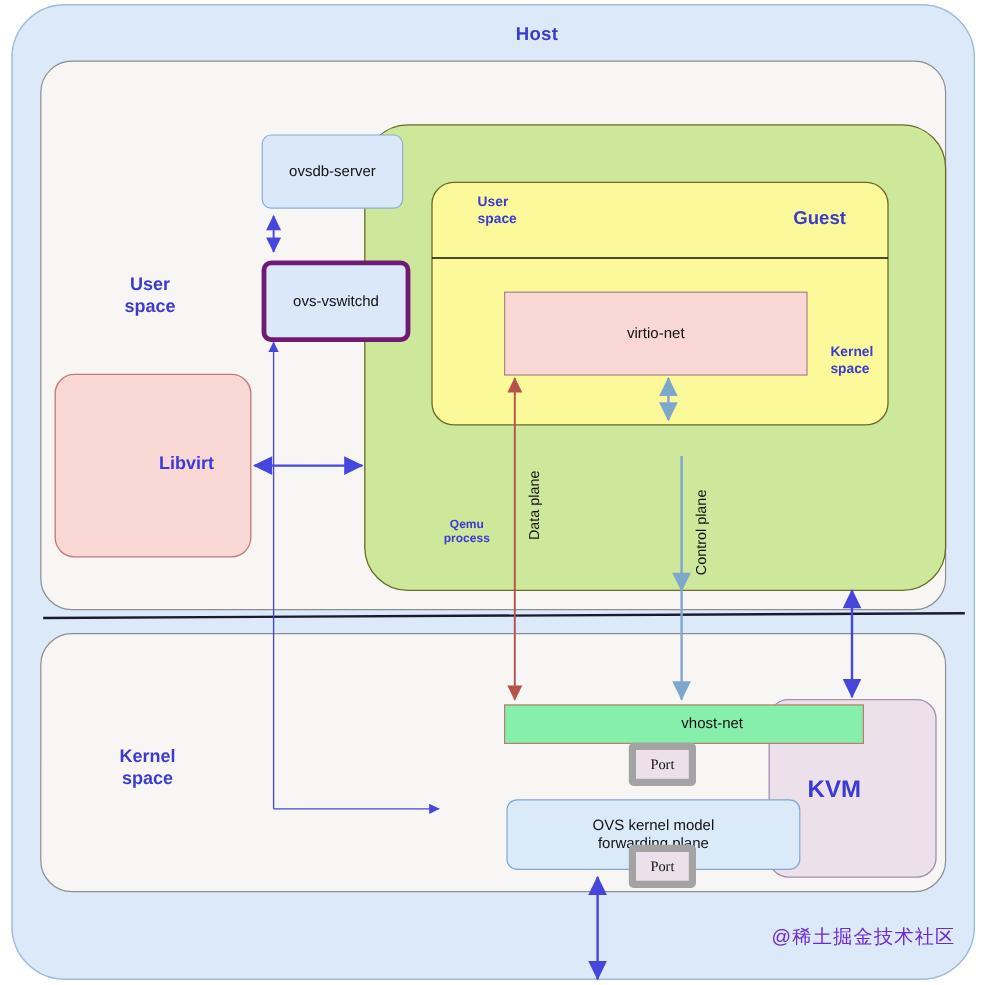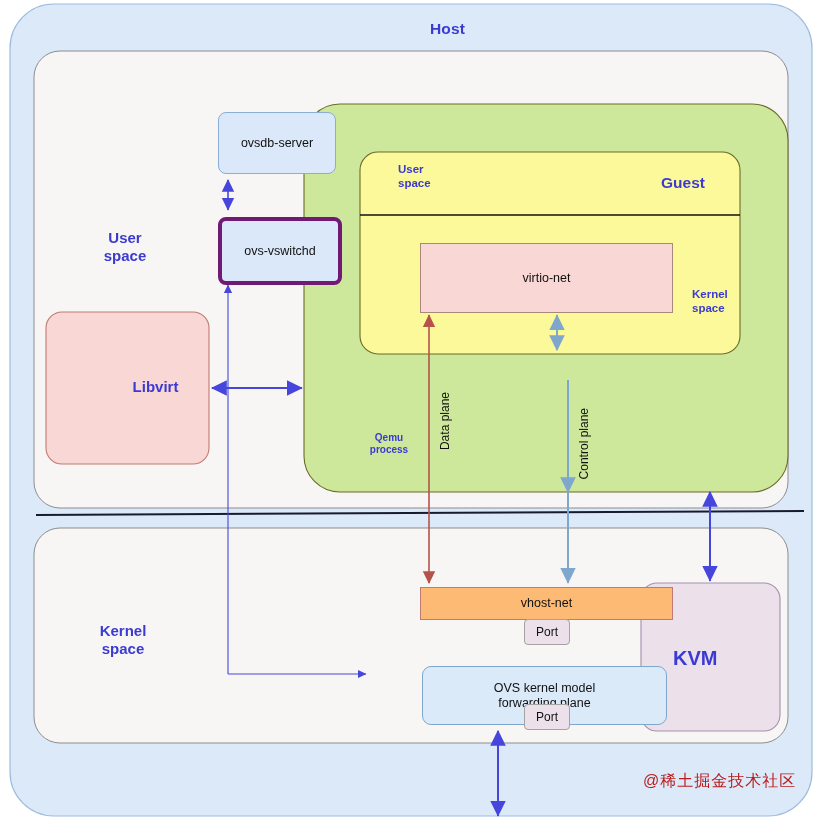--- a/index.html
+++ b/index.html
@@ -13,27 +13,27 @@
   .ks-left{left:50px;top:622px;width:90px;text-align:center;font-size:15px;}
   .guest-lbl{left:600px;top:174px;width:110px;text-align:center;font-size:15.5px;}
   .guest-us{left:370px;top:163px;width:60px;text-align:left;font-size:11.5px;font-weight:bold;}
   .guest-ks{left:664px;top:288px;width:64px;text-align:left;font-size:11.5px;font-weight:bold;}
   .qemu-lbl{left:301px;top:432px;width:120px;text-align:center;font-size:10px;}
   .libvirt-lbl{left:46px;top:378px;width:163px;text-align:center;font-size:15px;}
   .kvm-lbl{left:645px;top:647px;width:130px;font-size:20px;}
   .box-ovsdb{left:170px;top:112px;width:116px;height:60px;border:1px solid #8aaed4;background:#dbe8f9;border-radius:8px;font-size:12.5px;}
   .box-vswitchd{left:170px;top:217px;width:116px;height:60px;border:4px solid #701a75;background:#dbe8f9;border-radius:8px;font-size:12.5px;}
   .box-virtio{left:372px;top:243px;width:251px;height:68px;border:1px solid #a98878;background:#f8d7d5;font-size:12.5px;}
-  .box-vhost{left:372px;top:587px;width:251px;height:31px;border:1px solid #c07a73;background:#fdba74;font-size:12.5px;}
+  .box-vhost{left:372px;top:587px;width:251px;height:31px;border:1px solid #c07a73;background:#86efac;font-size:12.5px;padding-left:47px;}
   .box-ovs{left:374px;top:666px;width:243px;height:57px;border:1px solid #7fa7cd;background:#dbeaf9;border-radius:9px;font-size:12.5px;}
-  .box-port{width:44px;height:24px;border:1px solid #a3a3a3;background:#ece0ea;border-radius:4px;font-size:12px;}
+  .box-port{width:44px;height:24px;border:6px solid #a3a3a3;background:#ece0ea;border-radius:4px;font-size:12px;font-family:Liberation Serif, serif;}
   .port-top{left:476px;top:619px;}
   .port-bot{left:476px;top:704px;}
   .arrow-lbl{position:absolute;color:#111111;font-size:12px;white-space:nowrap;transform-origin:left top;}
-  .watermark{position:absolute;left:643px;top:771px;font-size:16px;color:#b91c1c;letter-spacing:1px;white-space:nowrap;}
+  .watermark{position:absolute;left:643px;top:771px;font-size:16px;color:#6d28d9;letter-spacing:1px;white-space:nowrap;}
 </style>
 </head>
 <body>
 
 <div id="stage">
 
   <svg id="svgroot" viewBox="0 0 839 821">
     <defs>
       <marker id="ah-blue" markerWidth="9" markerHeight="9" refX="7.6" refY="4.5" orient="auto">
         <path d="M0,0.6 L8,4.5 L0,8.4 z" fill="#4646dd"></path>

